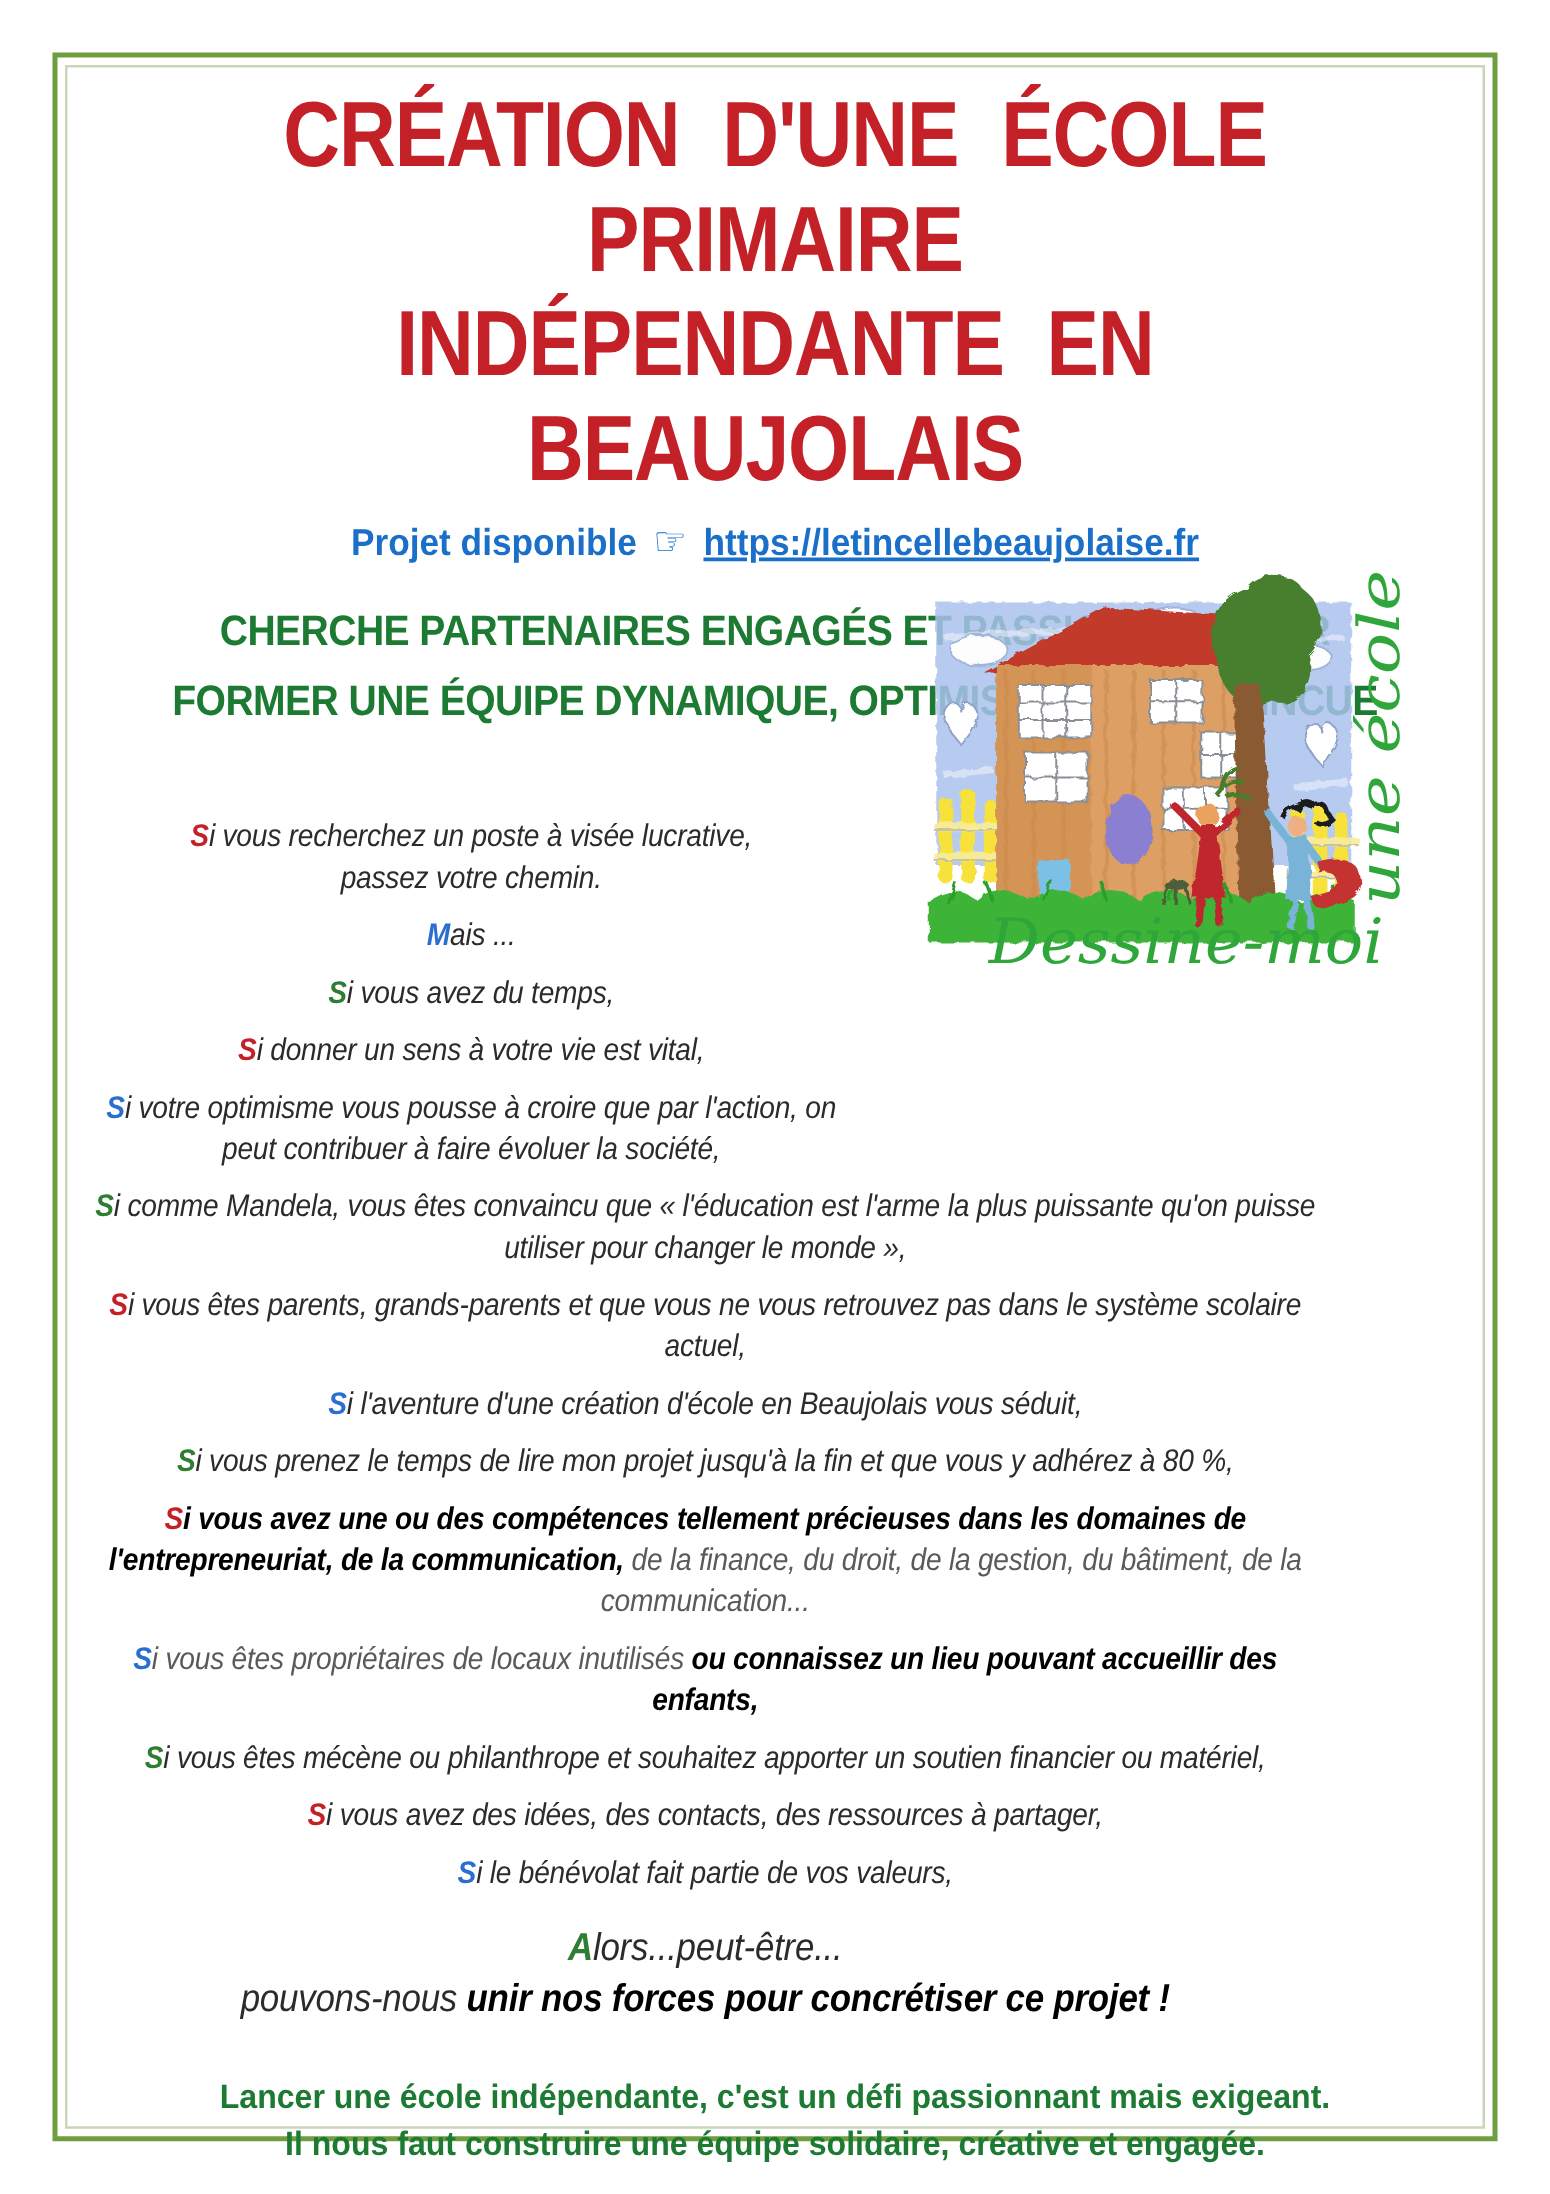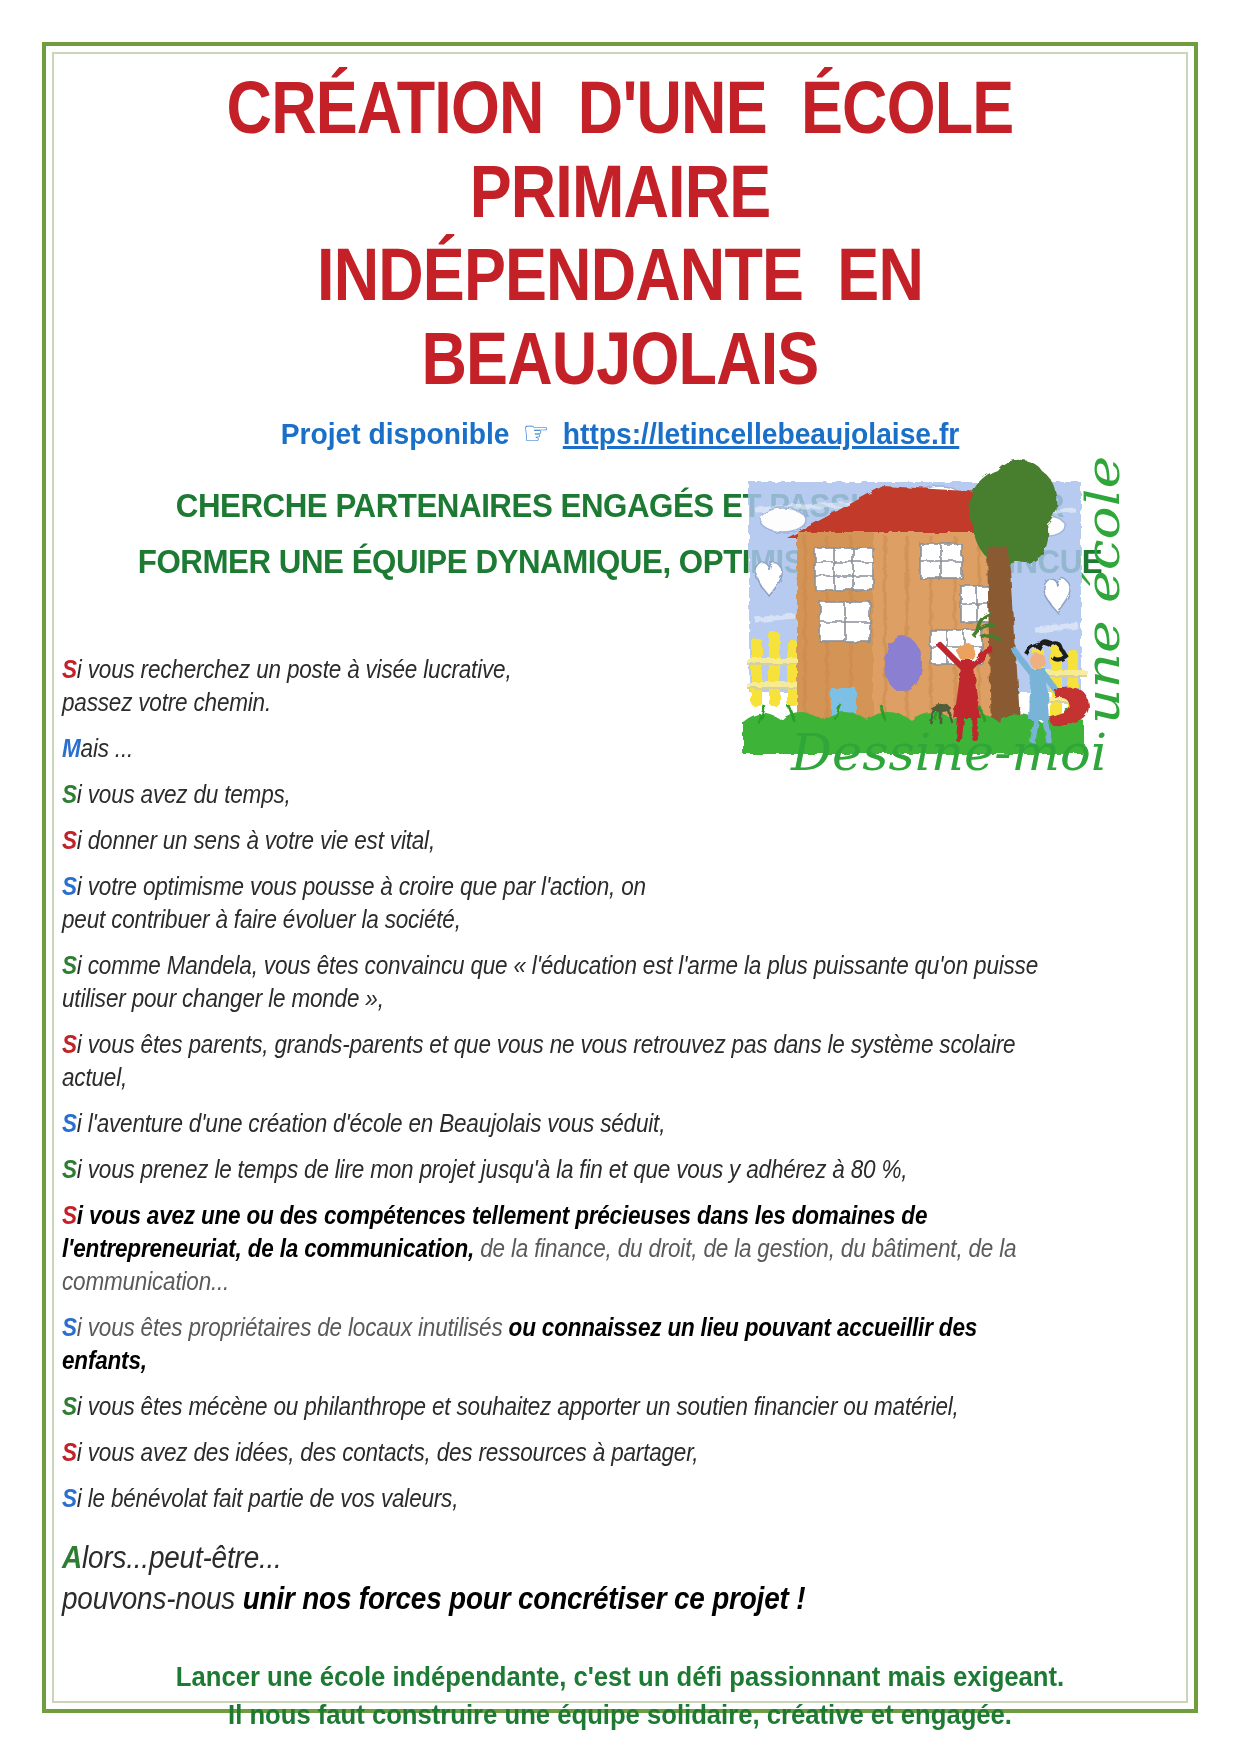--- a/index.html
+++ b/index.html
@@ -21,21 +21,21 @@
     font-size:30px;font-weight:bold;transform:scaleX(0.94);transform-origin:center top;
   }
   .subtitle a{color:var(--accent_blue,#1a6fc9);text-decoration:underline;cursor:pointer;}
   .pointer{font-weight:normal;padding:0 14px;font-size:32px;}
   .seek{
     margin-top:26px;text-align:center;color:var(--accent_green,#1d7a33);
     font-size:34px;font-weight:bold;line-height:1.62;letter-spacing:-0.5px;
     transform:scaleX(0.92);transform-origin:center top;
   }
 
-  .si-list{margin-top:64px;color:var(--text_dark,#2b2b2b);}
+  .si-list{margin-top:64px;color:var(--text_dark,#2b2b2b);text-align:center;}
   .si-item{
     margin:0 0 13px 0;font-style:italic;font-size:25px;line-height:1.32;
     transform:scaleX(0.9);transform-origin:left center;letter-spacing:-0.2px;
   }
   .si-item.narrow{max-width:700px;}
   .si-item.large{font-size:31px;line-height:1.34;margin-top:22px;}
   .lead{font-weight:bold;}
   .c-red{color:var(--lead_red,#c32127);}
   .c-blue{color:var(--lead_blue,#2a6fd0);}
   .c-green{color:var(--lead_green,#2e7d32);}

